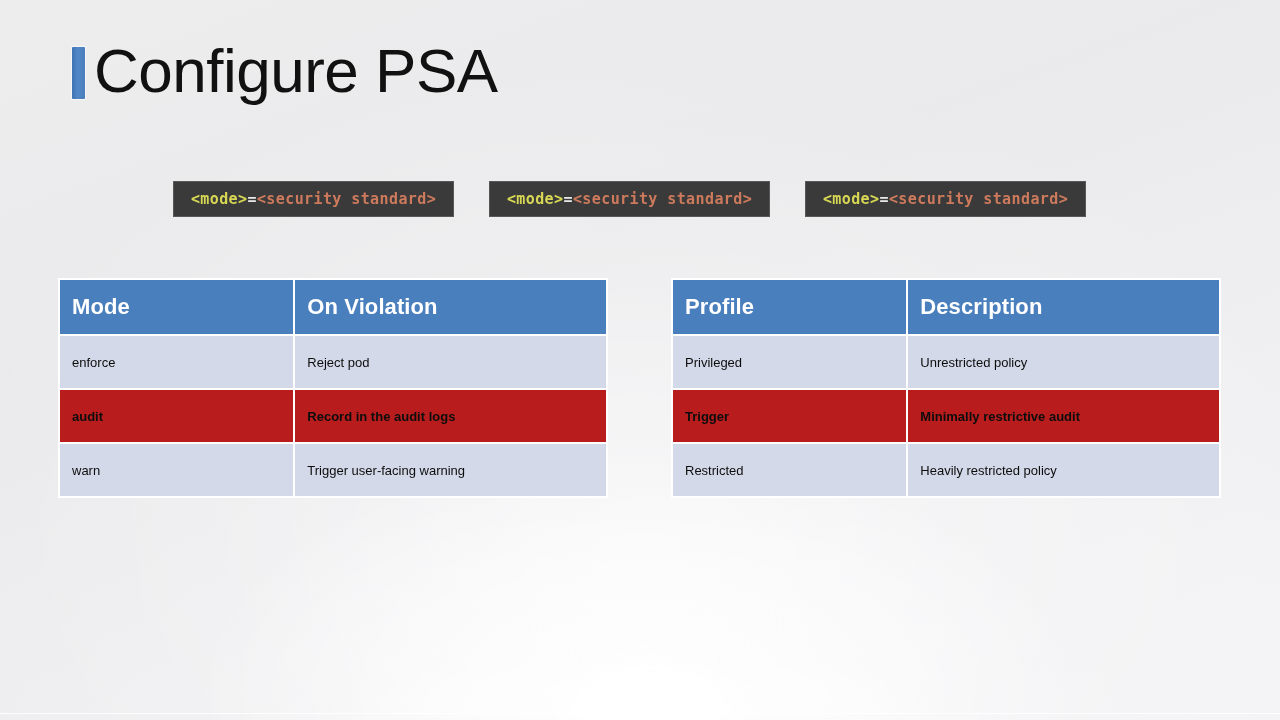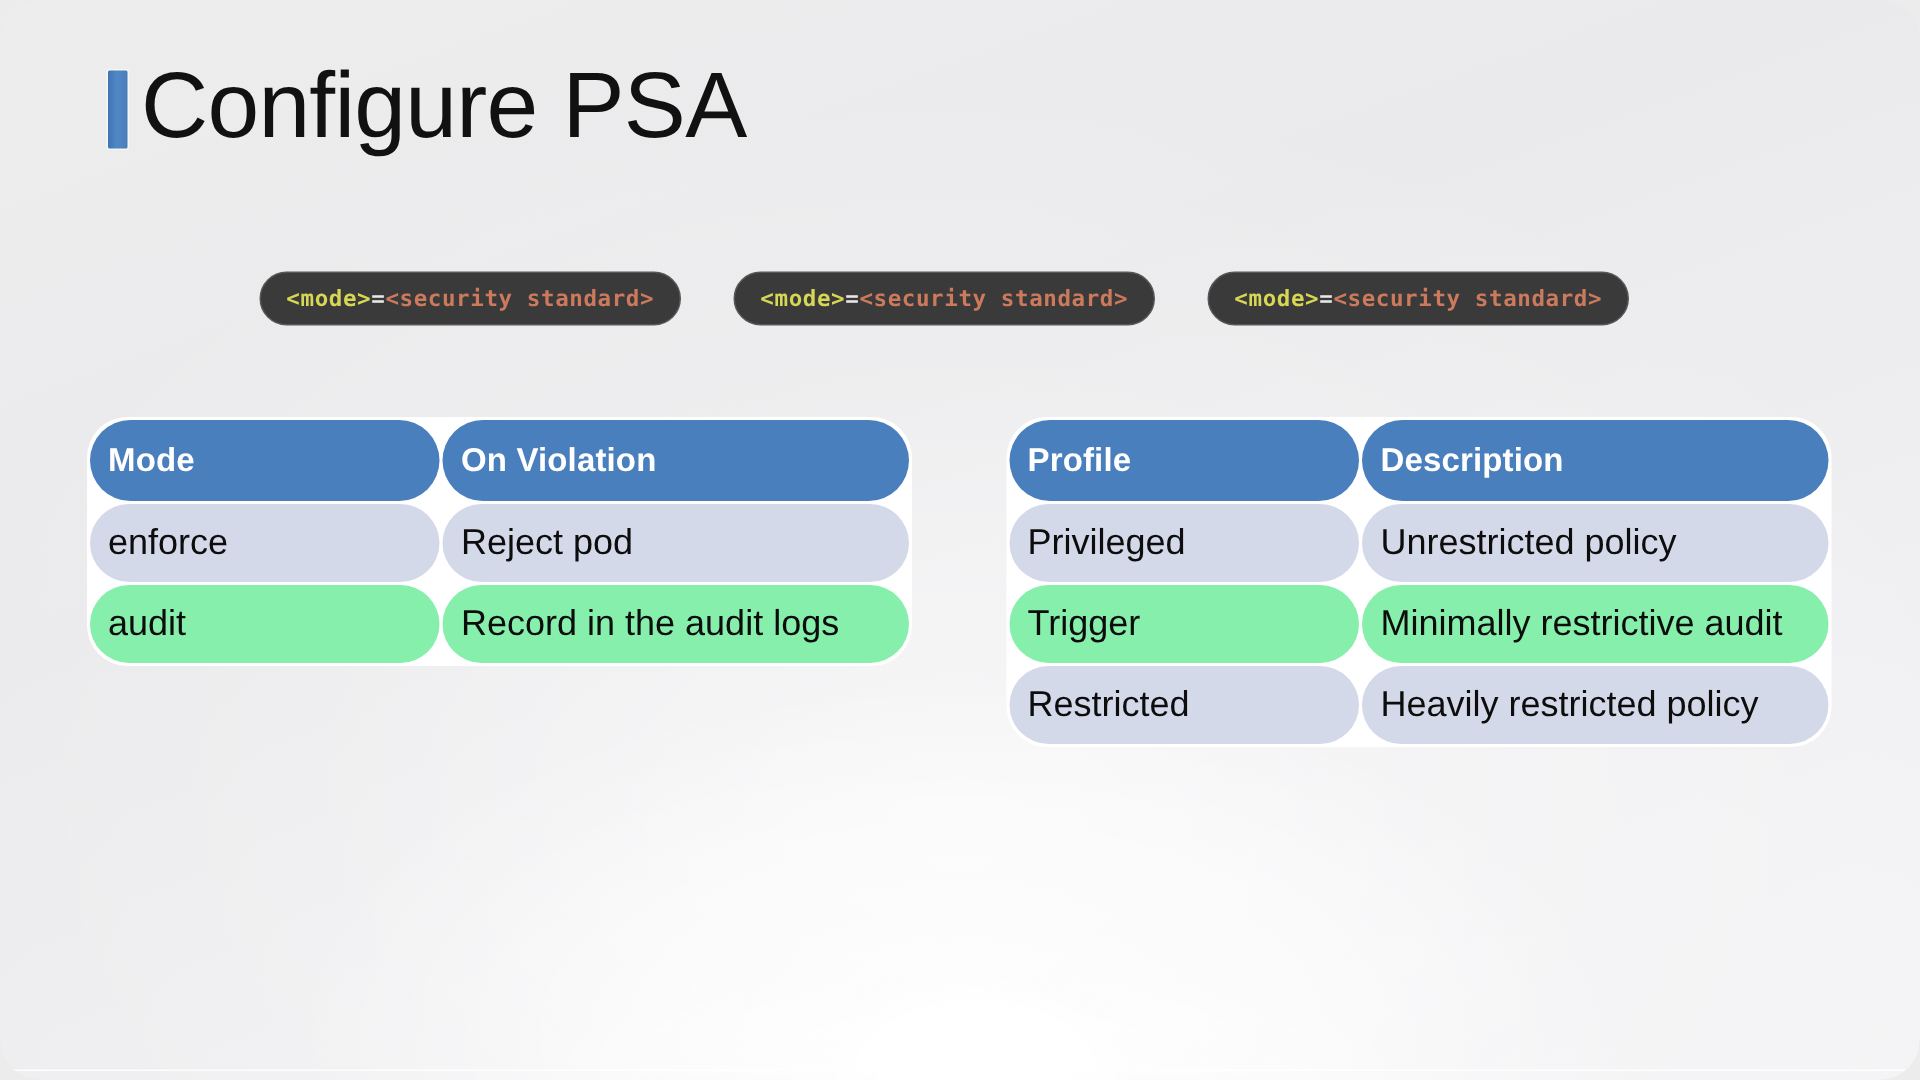--- a/index.html
+++ b/index.html
@@ -1,16 +1,16 @@
 <!DOCTYPE html>
 <html><head>
 <meta charset="utf-8">
 <title>Configure PSA</title>
 <style>
-  * { box-sizing: border-box; border-radius: 27px; }
+  * { box-sizing: border-box; }
   html, body {
     margin: 0;
     padding: 0;
   }
   body {
     width: 1280px;
     height: 720px;
     overflow: hidden;
     font-family: "Liberation Sans", sans-serif;
     background: #ececed;
@@ -142,30 +142,30 @@
     color: #ffffff;
     font-size: 22px;
     font-weight: bold;
     text-align: left;
     padding: 14px 12px 14px 12px;
     height: 48px;
     vertical-align: middle;
     letter-spacing: 0.1px;
   }
   .ptable td {
-    font-size: 24px;
+    font-size: 13px;
     font-weight: normal;
     color: #0d0d0d;
     text-align: left;
     padding: 12px 12px 12px 12px;
     height: 52px;
     vertical-align: middle;
   }
   .ptable tr.row-a td { background: #d4d9e9; }
-  .ptable tr.row-b td { background: #86efac; }
+  .ptable tr.row-b td { background: #b91c1c; font-weight: bold; }
 
   .col-key  { width: 205px; }
   .col-desc { width: 273px; }
 </style>
 </head>
 <body>
 
 <div class="slide">
 
   <div class="cloud-glow2"></div>
@@ -208,20 +208,24 @@
     </thead>
     <tbody>
       <tr class="row-a">
         <td class="col-key">enforce</td>
         <td class="col-desc">Reject pod</td>
       </tr>
       <tr class="row-b">
         <td class="col-key">audit</td>
         <td class="col-desc">Record in the audit logs</td>
       </tr>
+      <tr class="row-a">
+        <td class="col-key">warn</td>
+        <td class="col-desc">Trigger user-facing warning</td>
+      </tr>
     </tbody>
   </table>
 
   <table class="ptable" id="table-profiles">
     <thead>
       <tr>
         <th class="col-key">Profile</th>
         <th class="col-desc">Description</th>
       </tr>
     </thead>

